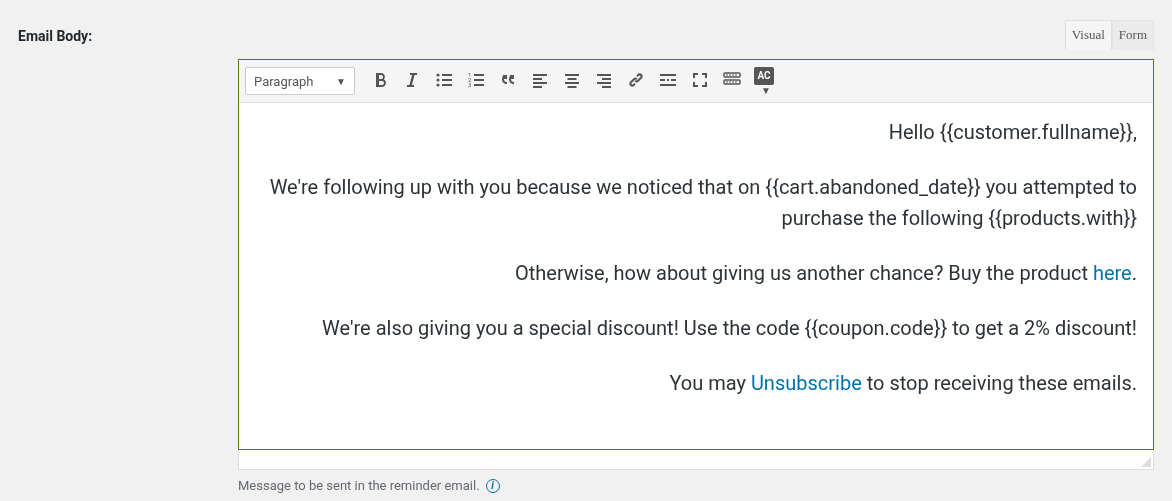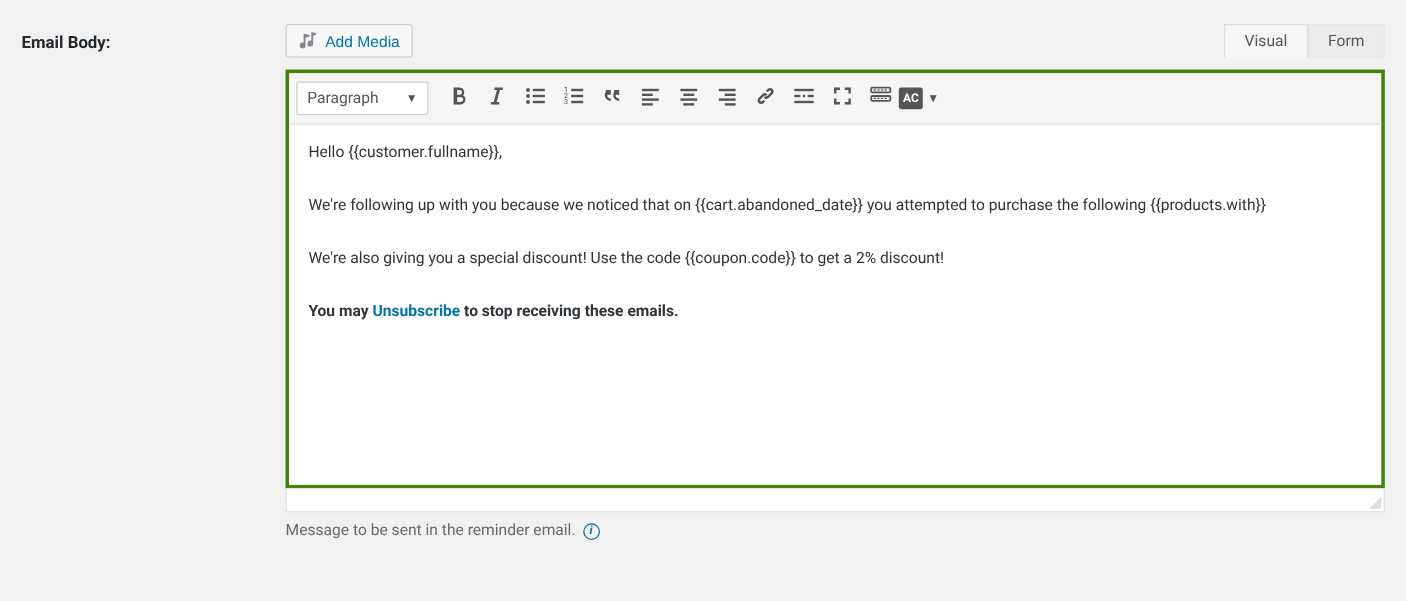--- a/index.html
+++ b/index.html
@@ -46,40 +46,42 @@
       color: #0073aa;
       background: #f7f7f7;
       border: 1px solid #cccccc;
       border-radius: 3px;
       cursor: pointer;
     }
     .media-btn svg { width: 16px; height: 16px; fill: #82878c; }
 
     .editor-tabs { display: flex; margin-bottom: -1px; }
     .et-tab {
-      padding: 6px 16px;
+      padding: 6px 6px;
       font-size: 13px;
       color: #555;
       border: 1px solid transparent;
       border-bottom: none;
       cursor: pointer;
       background: #ebebeb;
       border-color: #e5e5e5;
+      font-family: Liberation Serif, serif;
     }
     .et-tab.active {
       background: #f5f5f5;
       border: 1px solid #dedede;
       border-bottom: 1px solid #f5f5f5;
       color: #555;
     }
 
     
     .editor-wrap {
-      border: 3px solid #4d7c0f;
-      background: #86efac;
+      border: 1px solid #4d7c0f;
+      background: #0ea5e9;
+      text-align: right;
     }
     .toolbar {
       display: flex;
       align-items: center;
       gap: 2px;
       background: #f5f5f5;
       border-bottom: 1px solid #dedede;
       padding: 6px 6px;
       position: relative;
       z-index: 1;
@@ -105,34 +107,35 @@
     }
     .tb-btn {
       width: 30px;
       height: 30px;
       display: inline-flex;
       align-items: center;
       justify-content: center;
       color: #555;
       cursor: pointer;
       border-radius: 2px;
+      flex-direction: column;
     }
     .tb-btn svg { width: 20px; height: 20px; fill: #555; }
     .ac-badge {
       display: inline-flex; align-items: center;
       height: 18px; padding: 0 3px;
       background: #555; color: #fff;
       font-size: 10px; font-weight: 700;
       border-radius: 2px;
     }
 
     
     .editor-content {
       padding: 14px 16px 50px 16px;
-      font-size: 13px;
+      font-size: 20px;
       color: #2e3338;
       line-height: 1.55;
       background: #ffffff;
       min-height: 300px;
     }
     .editor-content p { margin: 0 0 24px 0; }
     .editor-content a { color: #0073aa; text-decoration: none; }
 
     
     .path-bar {
@@ -178,28 +181,20 @@
 </head>
 <body>
 
 <div class="panel">
   <div class="field-label">Email Body:</div>
 
   <div class="editor-area">
 
     <div class="media-row">
       <div class="media-buttons">
-        <button class="media-btn">
-          <span>
-            <svg viewBox="0 0 20 20">
-                <path d="M13 2v9.3a3 3 0 1 0 2 2.83V6l3-1V3zM5 4v9.3a3 3 0 1 0 2 2.83V8l4-1V5z"></path>
-              </svg>
-          </span>
-          <span>Add Media</span>
-        </button>
       </div>
 
       <div class="editor-tabs">
         <div class="et-tab active">Visual</div>
         <div class="et-tab">Form</div>
       </div>
     </div>
 
     <div class="editor-wrap">
       <div class="toolbar">
@@ -302,22 +297,25 @@
         </div>
         <div class="tb-btn">
           <span class="ac-badge">AC</span>
           <span style="font-size:10px;margin-left:4px;color:#555;">▼</span>
         </div>
       </div>
 
       <div class="editor-content" contenteditable="true" style="">
         <p>Hello {{customer.fullname}},</p>
         <p>We're following up with you because we noticed that on {{cart.abandoned_date}} you attempted to purchase the following {{products.with}}</p>
+        <p>
+          <span>Otherwise, how about giving us another chance? Buy the product </span><a href="#">here</a><span>.</span>
+        </p>
         <p>We're also giving you a special discount! Use the code {{coupon.code}} to get a 2% discount!</p>
-        <p style="margin-bottom:0;font-weight:bold;">
+        <p style="margin-bottom:0;">
           <span>You may </span><a href="#">Unsubscribe</a><span> to stop receiving these emails.</span>
         </p>
       </div>
     </div>
 
     <div class="path-bar">
       <div class="resize-grip"></div>
     </div>
 
     <div class="description-row">

